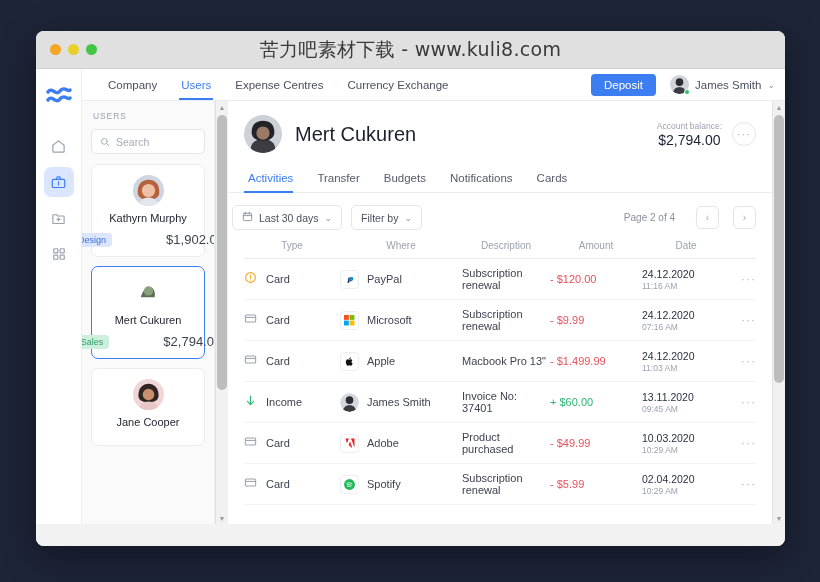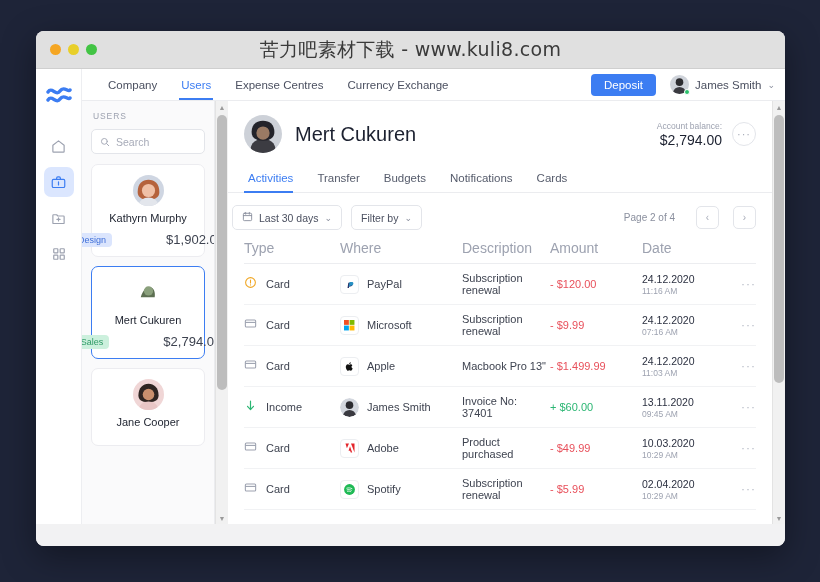--- a/index.html
+++ b/index.html
@@ -164,21 +164,21 @@
   .mainpane { flex: 1; display: flex; min-width: 0; }
   .maincontent { flex: 1; display: flex; flex-direction: column; min-width: 0; overflow: hidden; background:#fff; }
 
   .profile-head {
     display: flex; align-items: center;
     padding: 14px 16px 0 16px;
   }
   .avatar-lg { width: 38px; height: 38px; border-radius: 50%; }
   .profile-name { font-size: 20px; color: #1c2130; margin-left: 13px; font-weight: normal; }
   .head-spacer { flex: 1; }
-  .balbox { text-align: right; margin-right: 10px; }
+  .balbox { text-align: center; margin-right: 10px; }
   .bal-label { font-size: 8.5px; color: #9da2b0; }
   .bal-value { font-size: 14px; color: #1c2130; margin-top: 1px; }
   .more-round {
     width: 24px; height: 24px; border-radius: 50%;
     border: 1px solid #e3e5ea; background: #fff;
     display: flex; align-items: center; justify-content: center;
     color: #a7abb8; font-size: 11px; cursor: pointer; letter-spacing: 1px;
   }
 
   .subtabs {
@@ -209,21 +209,21 @@
   .pageinfo { font-size: 10px; color: #8a8f9e; margin-right: 7px; white-space: nowrap; }
   .pgbtn {
     width: 23px; height: 23px; border: 1px solid #e3e5ea; border-radius: 5px;
     background: #fff; display: flex; align-items: center; justify-content: center;
     color: #a7abb8; font-size: 10px; cursor: pointer; margin-left: 5px;
   }
 
   
   .tbl { padding: 0 16px; margin-top: 10px; }
   .thead { display: flex; padding: 0 0 7px 0; border-bottom: 1px solid #ecedf0; }
-  .thead div { font-size: 14px; color: #9da2b0; }
+  .thead div { font-size: 10px; color: #9da2b0; text-align: center; }
   .c-type { width: 96px; flex: 0 0 96px; }
   .c-where { width: 122px; flex: 0 0 122px; }
   .c-desc { flex: 1; min-width: 0; }
   .c-amt { width: 92px; flex: 0 0 92px; }
   .c-date { width: 88px; flex: 0 0 88px; }
   .c-act { width: 26px; flex: 0 0 26px; text-align: right; }
 
   .trow {
     display: flex; align-items: center;
     height: 41px; border-bottom: 1px solid #f1f2f4;

